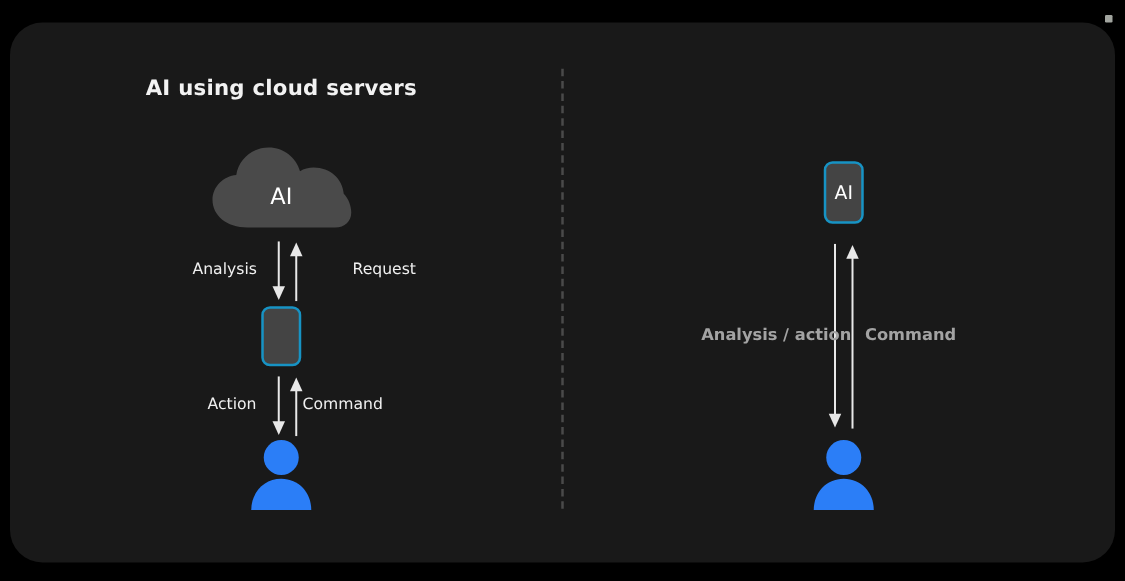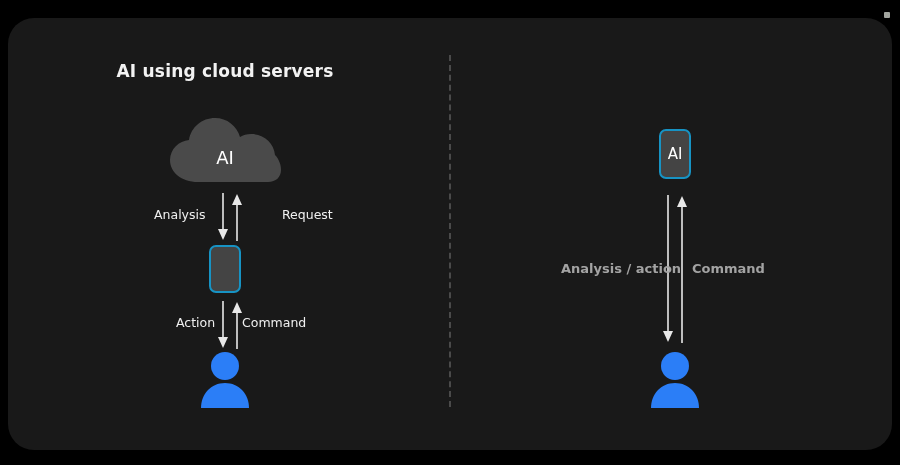--- a/index.html
+++ b/index.html
@@ -130,21 +130,21 @@
     font-weight: normal;
     white-space: nowrap;
   }
   .arrow-label.lbl-right-col {
     font-weight: bold;
     font-size: 13px;
     color: #a3a3a3;
   }
   .lbl-analysis { left: 154px; top: 207px; }
   .lbl-request  { left: 242px; top: 207px; margin-left: 40px; }
-  .lbl-action   { left: 176px; top: 315px; }
+  .lbl-action   { left: 166px; top: 315px; }
   .lbl-command  { left: 242px; top: 315px; }
   .lbl-analysis-action { left: 561px; top: 261px; }
   .lbl-command-right   { left: 692px; top: 261px; }
 
   
   .corner-speck {
     position: absolute;
     left: 884px;
     top: 12px;
     width: 6px;

